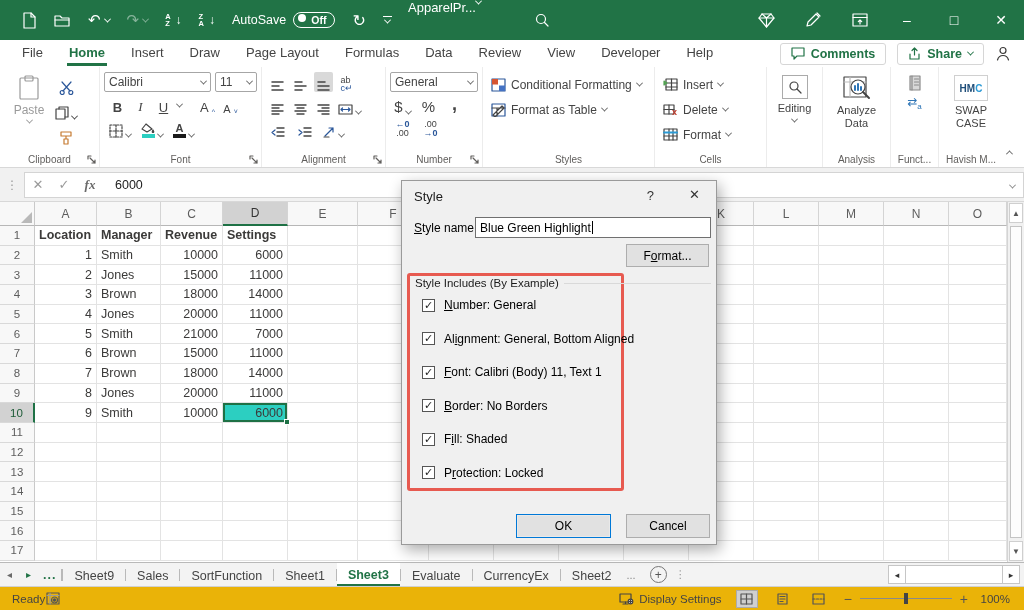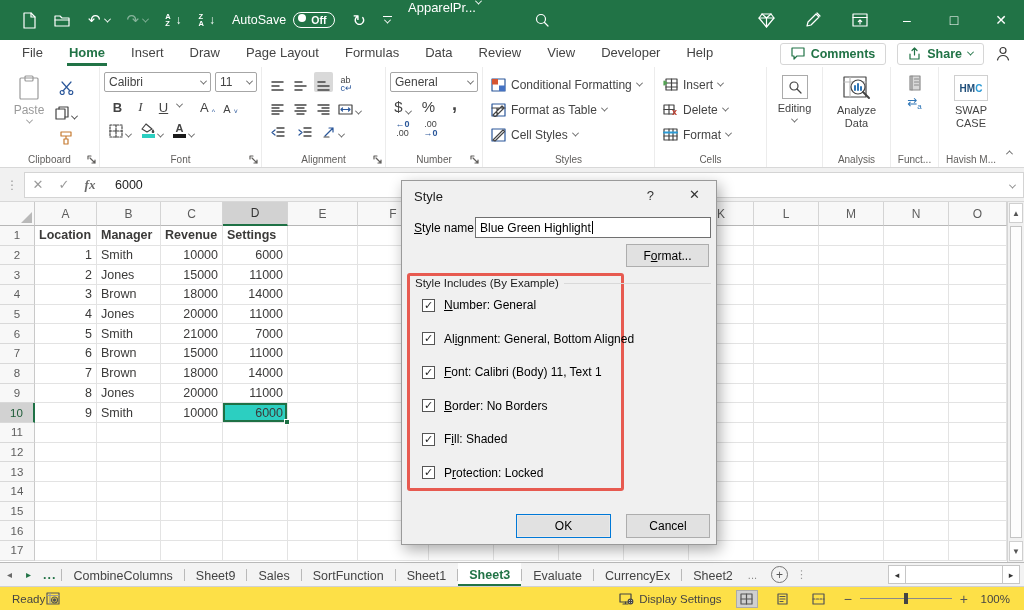--- a/index.html
+++ b/index.html
@@ -110,21 +110,21 @@
   .stab{padding:4px 11px 2px;color:#444;display:flex;align-items:center;}
   .stab.active{background:#fff;color:#217346;font-weight:700;border-bottom:2.5px solid #217346;}
   .sdiv{width:1px;height:12px;background:#b9b9b9;align-self:center;}
   .newsheet{width:17px;height:17px;border:1px solid #767676;border-radius:50%;display:flex;align-items:center;justify-content:center;font-size:12px;color:#555;margin:0 8px 0 10px;}
   .smore{color:#8a8a8a;padding:0 4px;font-size:11px;}
   .hscroll{margin-left:auto;margin-right:4px;display:flex;align-items:center;height:19px;}
   .hs-btn{width:18px;height:19px;border:1px solid #c6c6c6;background:#fff;display:flex;align-items:center;justify-content:center;font-size:9px;color:#333;}
   .hs-track{width:96px;height:19px;border-top:1px solid #c6c6c6;border-bottom:1px solid #c6c6c6;background:#fff;}
 
   
-  .statusbar{position:absolute;top:586px;left:0;right:0;height:24px;background:#fde047;border-top:1px solid #d1d1d1;display:flex;align-items:center;font-size:11.5px;color:#444;}
+  .statusbar{position:absolute;top:586px;left:0;right:0;height:24px;background:#eab308;border-top:1px solid #d1d1d1;display:flex;align-items:center;font-size:11.5px;color:#444;}
   .sb-ready{padding-left:12px;width:46px;}
   .sb-right{margin-left:auto;display:flex;align-items:center;gap:14px;padding-right:14px;}
   .viewbtn{width:22px;height:18px;display:flex;align-items:center;justify-content:center;color:#555;}
   .viewbtn.pressed{background:#cfcfcf;border:1px solid #ababab;}
   .zoomwrap{display:flex;align-items:center;gap:8px;}
   .ztrack{width:92px;height:1px;background:#8a8a8a;position:relative;}
   .zthumb{position:absolute;left:44px;top:-5px;width:4px;height:11px;background:#444;}
   .zsign{font-size:14px;color:#555;}
 </style>
 </head>
@@ -460,28 +460,20 @@
         </svg>
       <span>Conditional Formatting</span>
         <i class="cv" style="color:#666"></i>
     </div>
     <div class="styles-row">
       <svg class="ic" width="15" height="14" viewBox="0 0 15 14">
           <rect x="1" y="1" width="13" height="12" style="stroke:#2b579a"></rect>
           <path d="M1 5h13M6 5v8M2 12l9-9 2 2-9 9z"></path>
         </svg>
       <span>Format as Table</span>
-        <i class="cv" style="color:#666"></i>
-    </div>
-    <div class="styles-row">
-      <svg class="ic" width="15" height="14" viewBox="0 0 15 14">
-          <rect x="1" y="1" width="13" height="12" style="stroke:#2b579a"></rect>
-          <path d="M2 12L12 2l1.5 1.5L4 13z" fill="#fff"></path>
-        </svg>
-      <span>Cell Styles</span>
         <i class="cv" style="color:#666"></i>
     </div>
     <span class="rlabel">Styles</span>
   </div>
 
   <div class="rgroup" style="width:112px;padding-left:8px">
     <div class="styles-row">
       <svg class="ic" width="15" height="13" viewBox="0 0 15 13">
           <rect x="3" y="1" width="11" height="11" style="stroke:#444"></rect>
           <path d="M3 5h11M3 9h11M8.5 1v11"></path>
@@ -956,21 +948,20 @@
       <span>Cancel</span>
     </div>
 </div>
 
 <div class="sheetbar">
   <span class="snav">◂</span>
   <span class="snav on">▸</span>
   <span class="sdots">...</span>
   <span class="sdiv"></span>
   <div id="stabs">
-      <div class="stab">CombineColumns</div>
       <span class="sdiv"></span>
       <div class="stab">Sheet9</div>
       <span class="sdiv"></span>
       <div class="stab">Sales</div>
       <span class="sdiv"></span>
       <div class="stab">SortFunction</div>
       <span class="sdiv"></span>
       <div class="stab">Sheet1</div>
       <span class="sdiv"></span>
       <div class="stab active">Sheet3</div>

